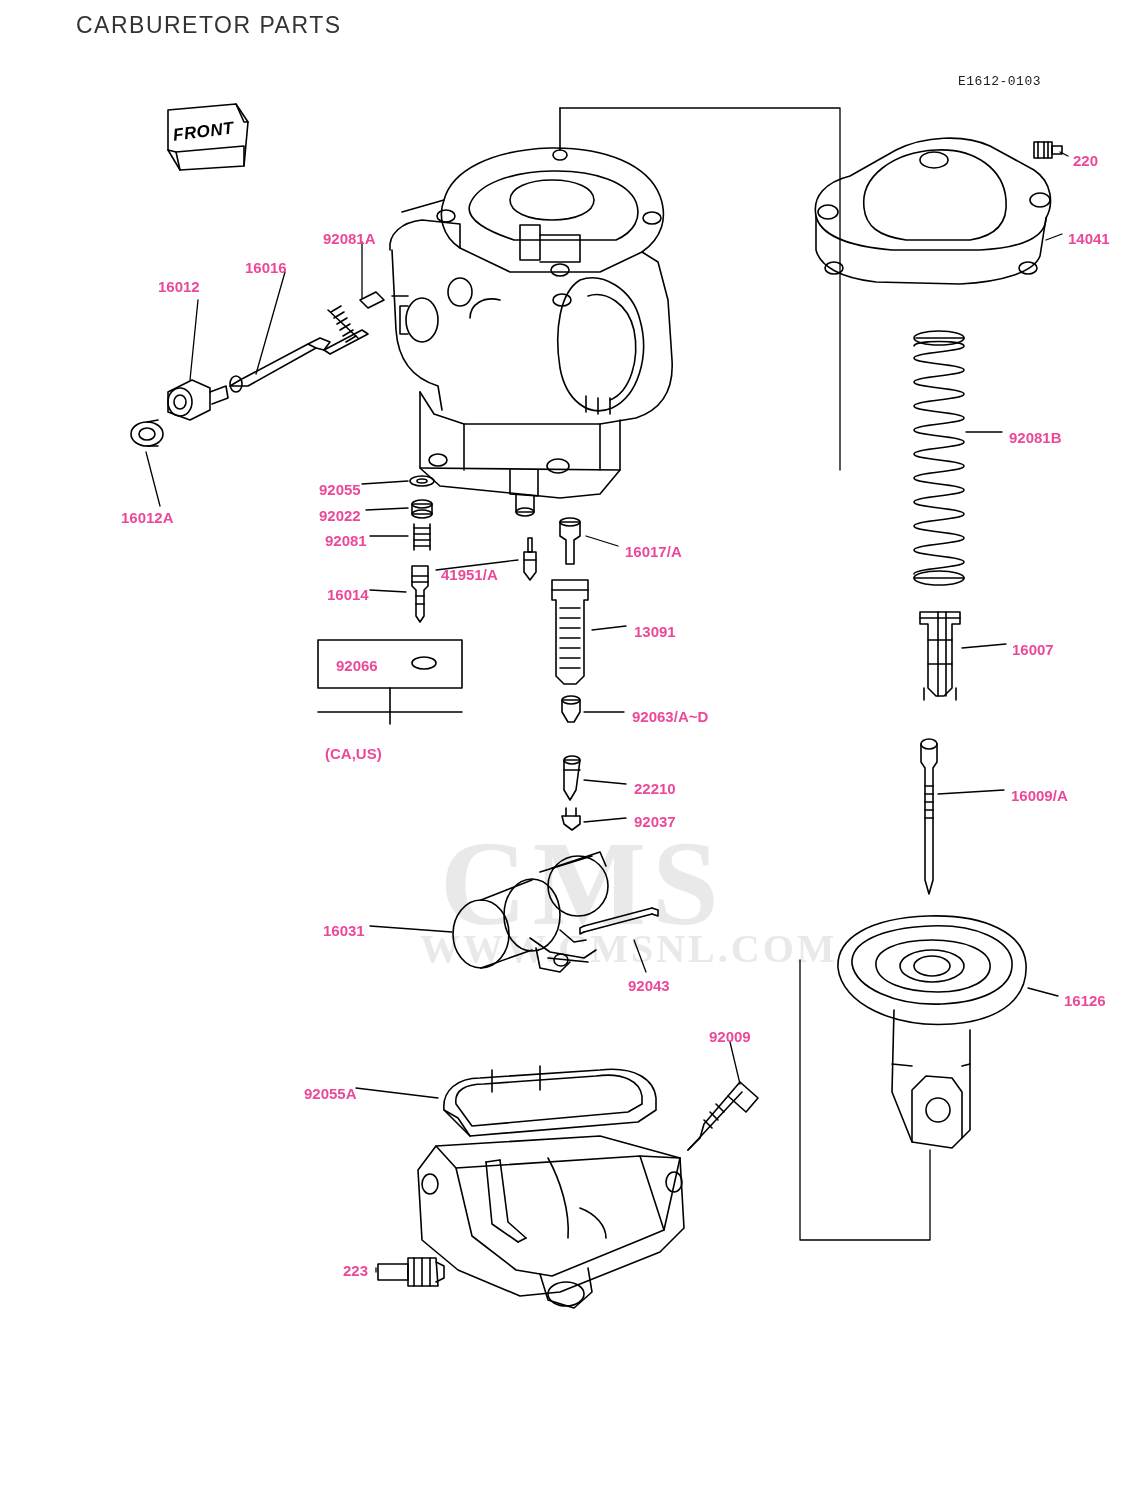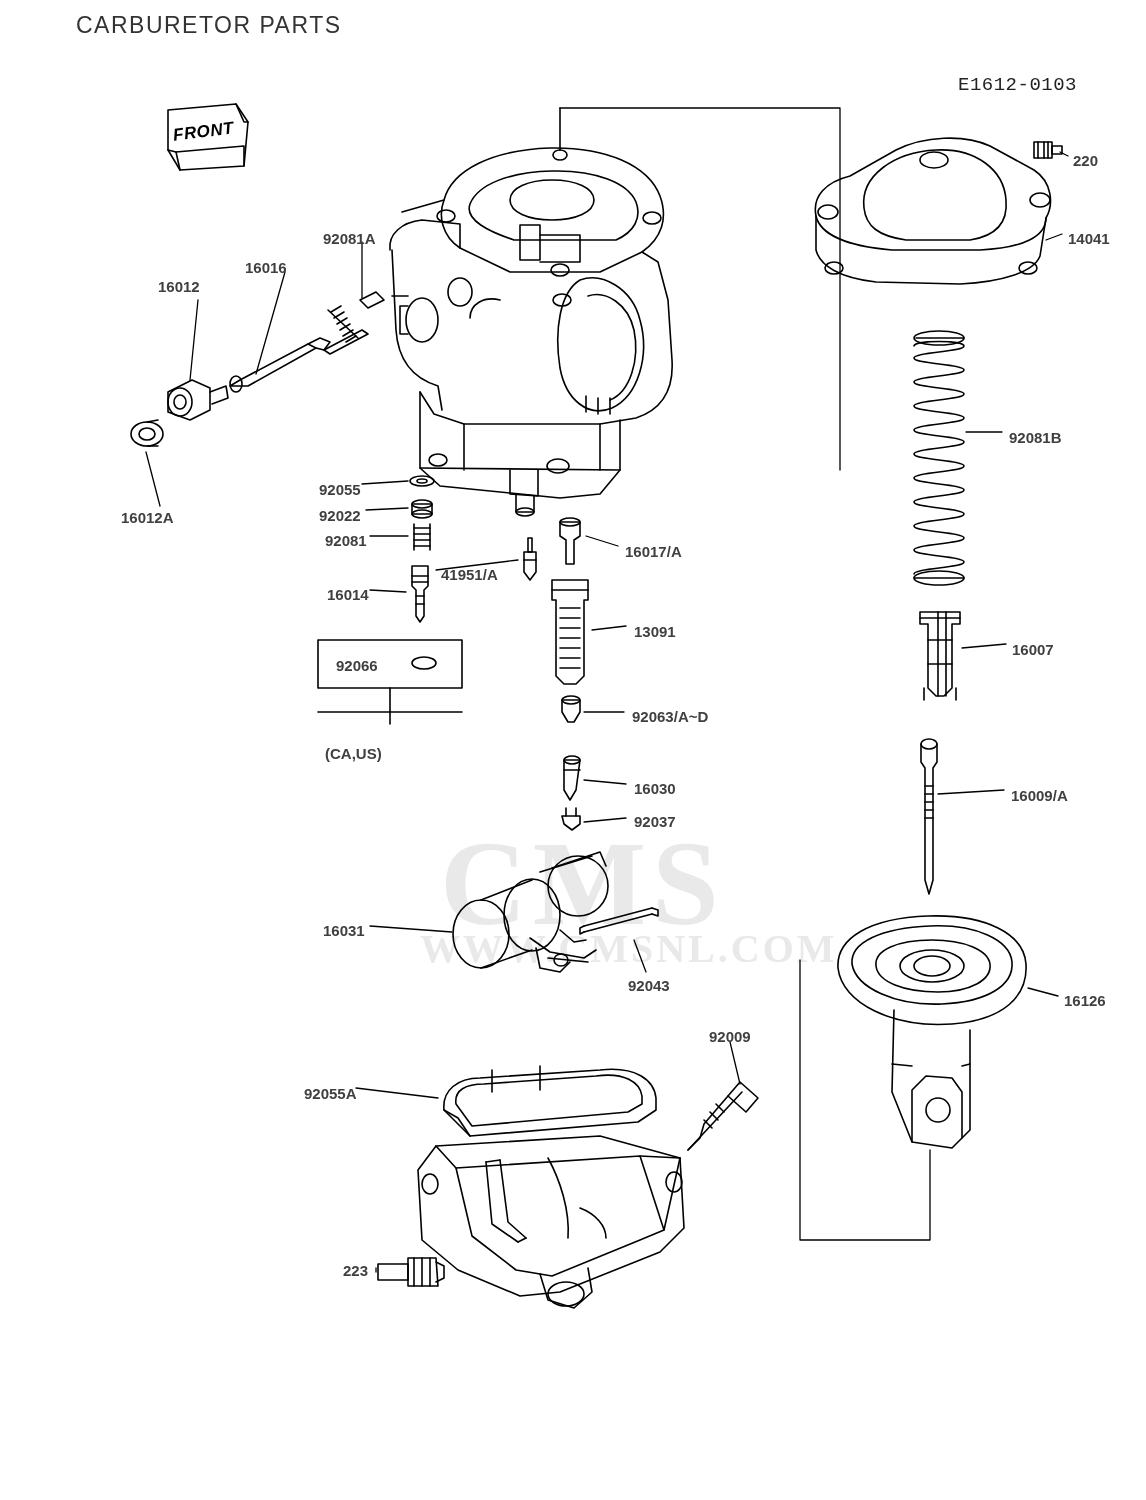--- a/index.html
+++ b/index.html
@@ -28,42 +28,42 @@
     top: 12px;
     font-size: 23px;
     letter-spacing: 1.5px;
     color: #333333;
     font-family: "Liberation Sans", sans-serif;
   }
   .diagram-code {
     position: absolute;
     left: 918px;
     top: 74px;
-    font-size: 19px;
+    font-size: 13px;
     letter-spacing: 0.5px;
     font-family: "Liberation Mono", monospace;
     color: #222222;
   }
   .footer-cta {
     position: absolute;
     left: 0;
     top: 1438px;
     width: 1146px;
     text-align: center;
     font-size: 33px;
     font-weight: bold;
     color: #cc0000;
     font-family: "Liberation Serif", serif;
   }
   .label {
     position: absolute;
     font-size: 15px;
     font-weight: bold;
     font-family: "Liberation Sans", sans-serif;
-    color: #404040;
+    color: #ec4899;
     white-space: nowrap;
   }
   #svg-layer {
     position: absolute;
     left: 0; top: 0;
     width: 1146px;
     height: 1500px;
   }
   .watermark {
     position: absolute;
@@ -387,21 +387,21 @@
   <div class="label" style="left:279px; top:481px;">92055</div>
   <div class="label" style="left:279px; top:507px;">92022</div>
   <div class="label" style="left:285px; top:532px;">92081</div>
   <div class="label" style="left:401px; top:566px;">41951/A</div>
   <div class="label" style="left:287px; top:586px;">16014</div>
   <div class="label" style="left:296px; top:657px;">92066</div>
   <div class="label" style="left:285px; top:745px;">(CA,US)</div>
   <div class="label" style="left:585px; top:543px;">16017/A</div>
   <div class="label" style="left:594px; top:623px;">13091</div>
   <div class="label" style="left:592px; top:708px;">92063/A~D</div>
-  <div class="label" style="left:594px; top:780px;">16030</div>
+  <div class="label" style="left:594px; top:780px;">22210</div>
   <div class="label" style="left:594px; top:813px;">92037</div>
   <div class="label" style="left:283px; top:922px;">16031</div>
   <div class="label" style="left:588px; top:977px;">92043</div>
   <div class="label" style="left:669px; top:1028px;">92009</div>
   <div class="label" style="left:264px; top:1085px;">92055A</div>
   <div class="label" style="left:303px; top:1262px;">223</div>
   <div class="label" style="left:1033px; top:152px;">220</div>
   <div class="label" style="left:1028px; top:230px;">14041</div>
   <div class="label" style="left:969px; top:429px;">92081B</div>
   <div class="label" style="left:972px; top:641px;">16007</div>

